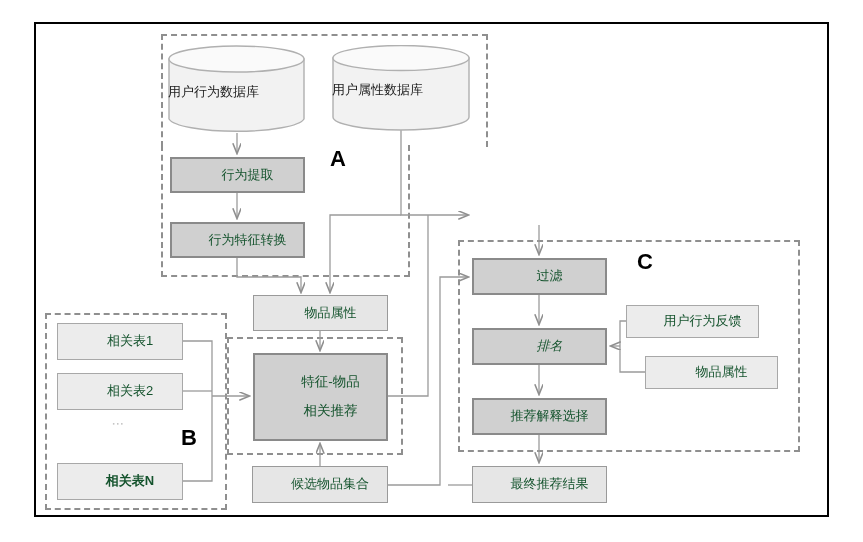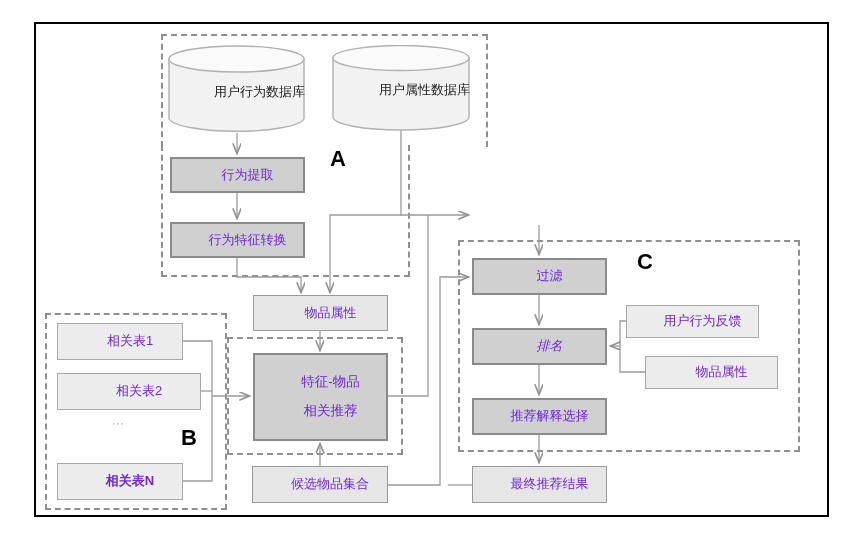--- a/index.html
+++ b/index.html
@@ -2,28 +2,28 @@
 <html><head>
 <meta charset="utf-8">
 <style>
   html,body{margin:0;padding:0;background:#ffffff;}
   body{font-family:"Liberation Sans","DejaVu Sans",sans-serif;}
   #canvas{position:relative;width:863px;height:542px;background:#ffffff;overflow:hidden;}
   #frame{position:absolute;left:34px;top:22px;width:795px;height:495px;border:2px solid #000;background:#fff;box-sizing:border-box;}
   .layer{position:absolute;left:0;top:0;width:863px;height:542px;}
   svg.layer{pointer-events:none;}
 
-  .node{position:absolute;box-sizing:border-box;display:flex;align-items:center;justify-content:center;text-align:center;line-height:1.25;color:#6d28d9;padding-left:20px;}
+  .node{position:absolute;box-sizing:border-box;display:flex;align-items:center;justify-content:center;text-align:center;line-height:1.25;color:#14532d;padding-left:20px;}
   .proc{background:#e6e6e6;border:1px solid #9a9a9a;font-size:13px;}
   .proc.dark{background:#d0d0d0;border:2px solid #8a8a8a;}
   .proc.plain{background:#ececec;border:1px solid #a8a8a8;}
   .proc.big{font-size:13.5px;}
 
   .cyl{position:absolute;}
-  .cyl .label{position:absolute;left:0;right:0;text-align:right;font-size:13px;color:#1b1b1b;}
+  .cyl .label{position:absolute;left:0;right:0;text-align:left;font-size:13px;color:#1b1b1b;}
 
   .grp{position:absolute;box-sizing:border-box;border:2px dashed #8f8f8f;}
   .grp-label{position:absolute;font-weight:bold;font-size:22px;color:#000;font-family:"Liberation Sans","DejaVu Sans",sans-serif;}
 
   .vdots{position:absolute;color:#b5b5b5;font-size:12px;letter-spacing:0;line-height:4px;writing-mode:vertical-rl;}
 </style>
 </head>
 <body>
 
 <div id="canvas">
@@ -115,21 +115,21 @@
   <div class="node proc" style="left:253px;top:295px;width:135px;height:36px;">物品属性</div>
 
   <div class="node proc dark big" style="left:253px;top:353px;width:135px;height:88px;flex-direction:column;gap:12px;">
     <span>特征-物品</span>
     <span>相关推荐</span>
   </div>
 
   <div class="node proc" style="left:252px;top:466px;width:136px;height:37px;">候选物品集合</div>
 
   <div class="node proc plain" style="left:57px;top:323px;width:126px;height:37px;text-align:right;">相关表1</div>
-  <div class="node proc plain" style="left:57px;top:373px;width:144px;height:37px;">相关表2</div>
+  <div class="node proc plain" style="left:57px;top:373px;width:126px;height:37px;">相关表2</div>
   <div class="node proc plain" style="left:57px;top:463px;width:126px;height:37px;font-weight:bold;">相关表N</div>
   <div class="vdots" style="left:116px;top:418px;">⋮</div>
 
 
   <div class="node proc dark" style="left:472px;top:258px;width:135px;height:37px;">过滤</div>
 
   <div class="node proc dark" style="left:472px;top:328px;width:135px;height:37px;font-style:italic;">排名</div>
 
   <div class="node proc dark" style="left:472px;top:398px;width:135px;height:37px;">推荐解释选择</div>
 

